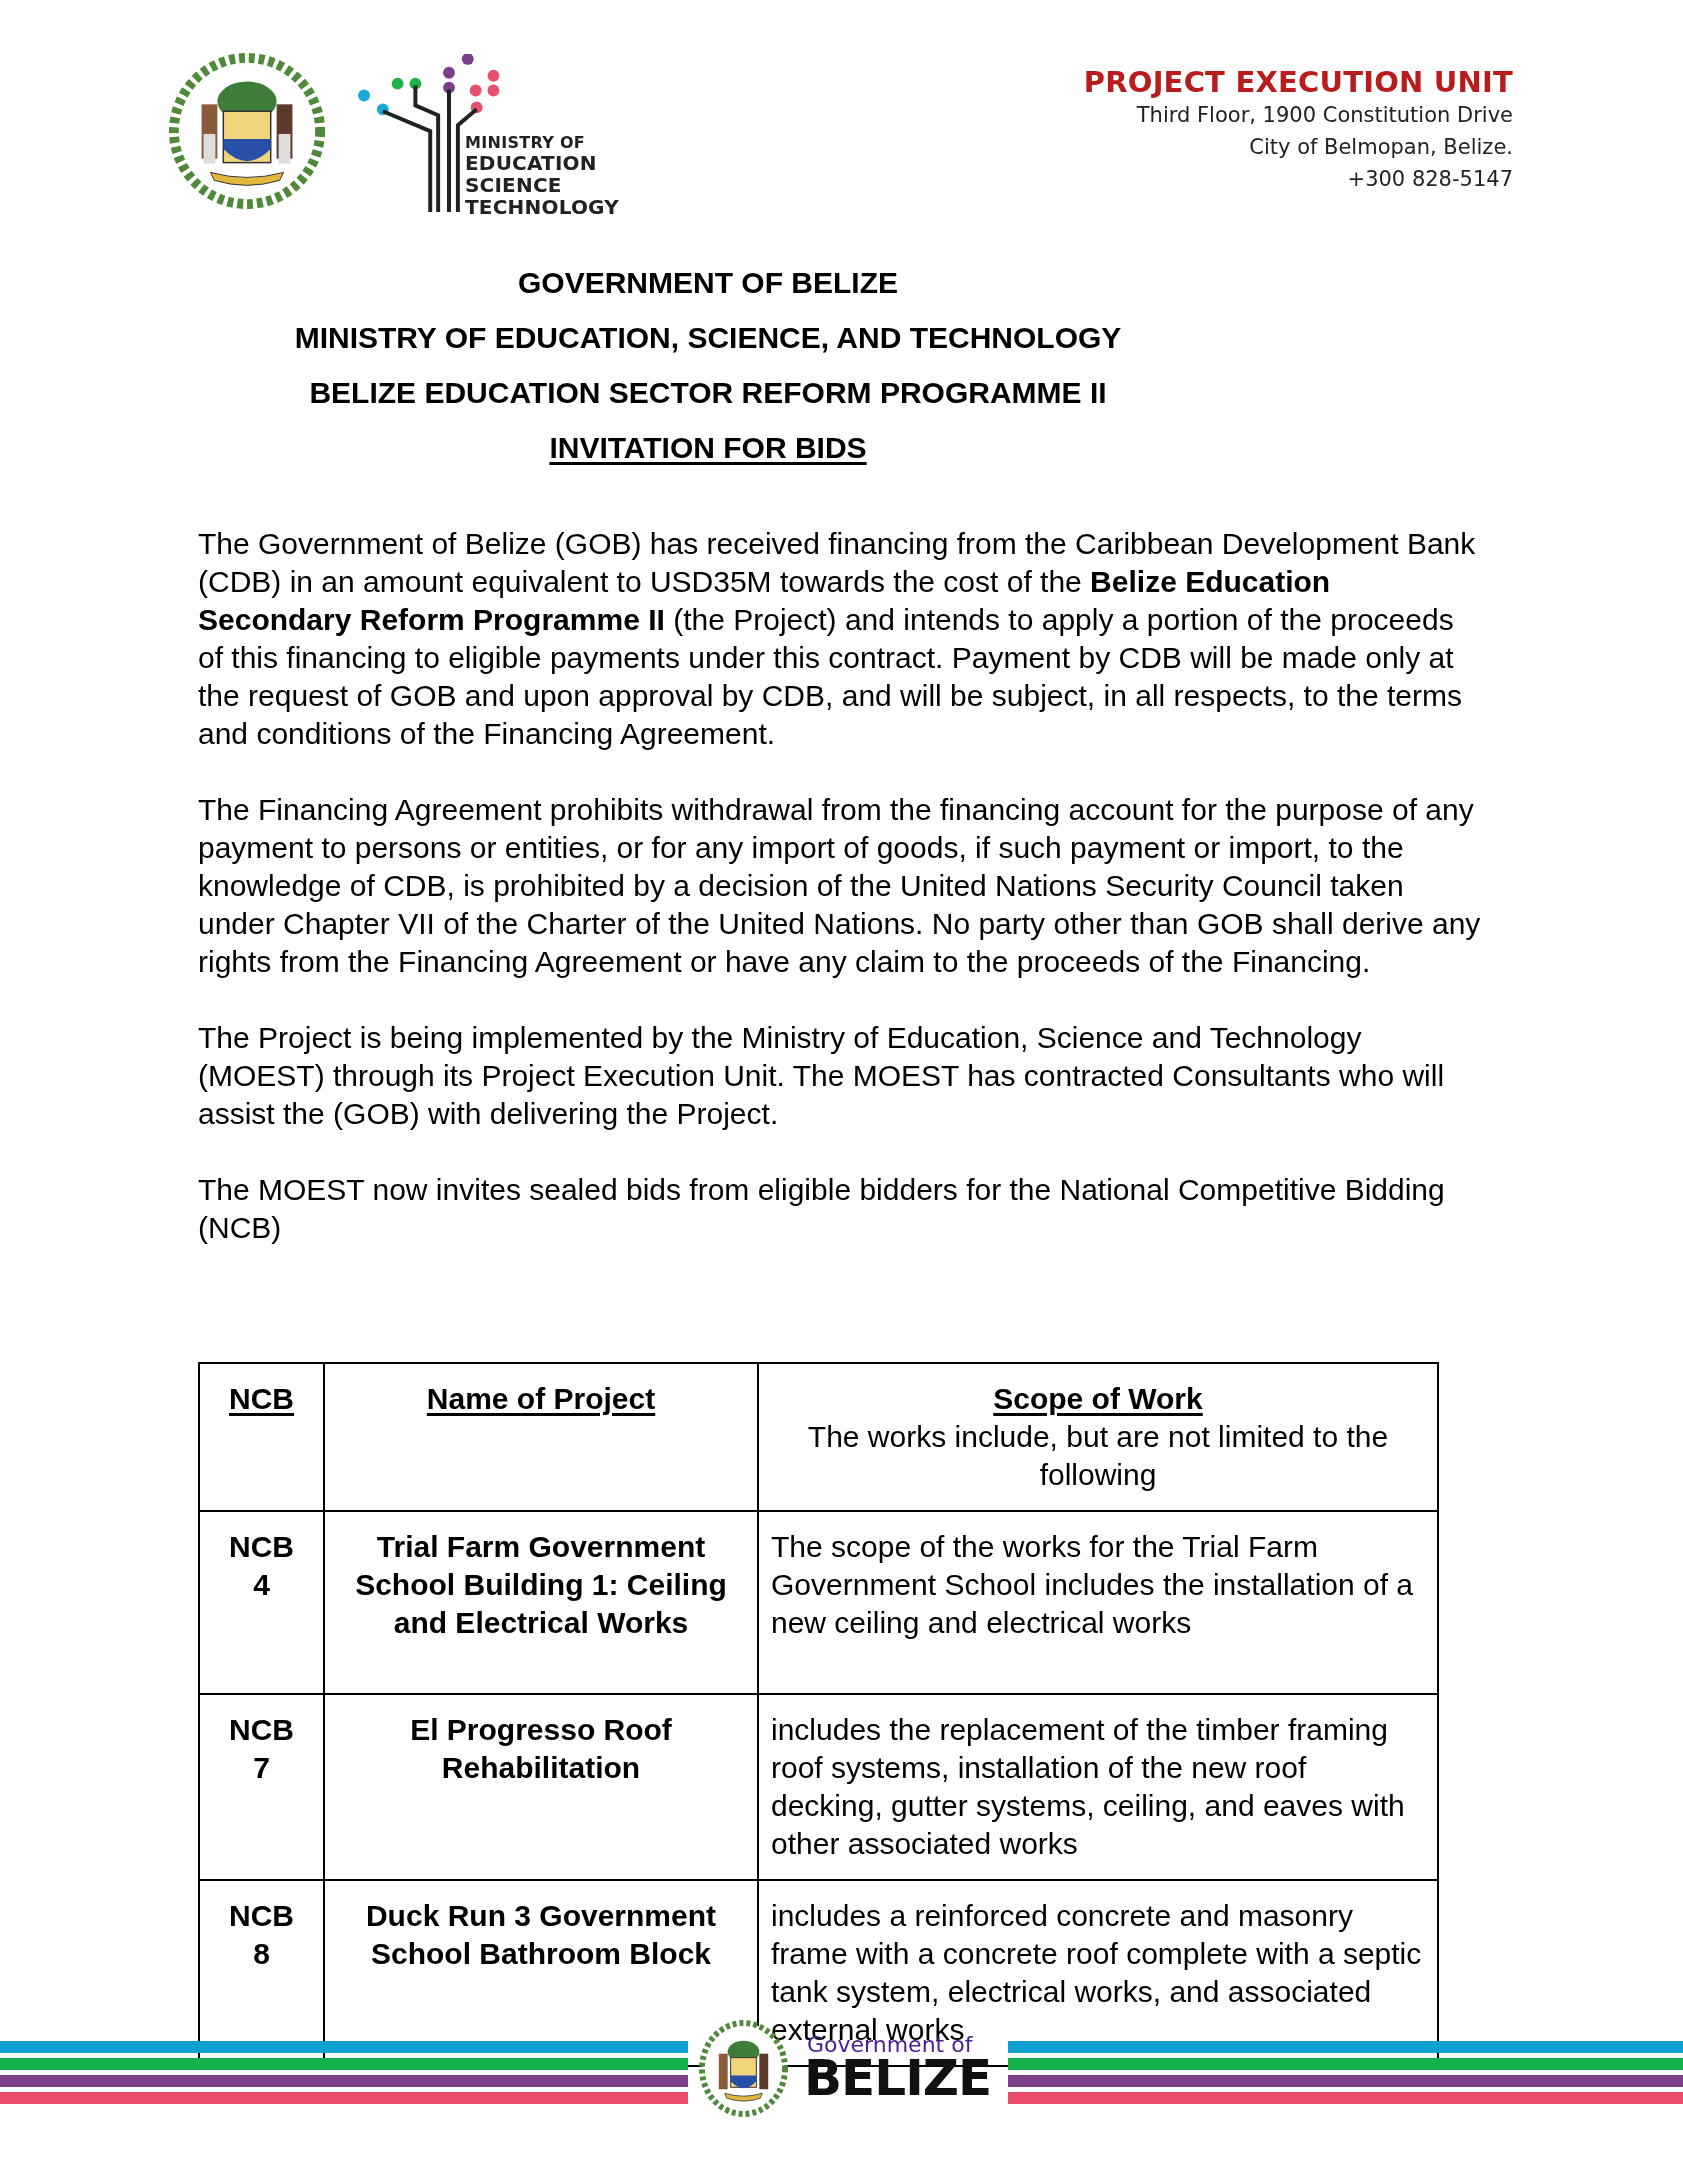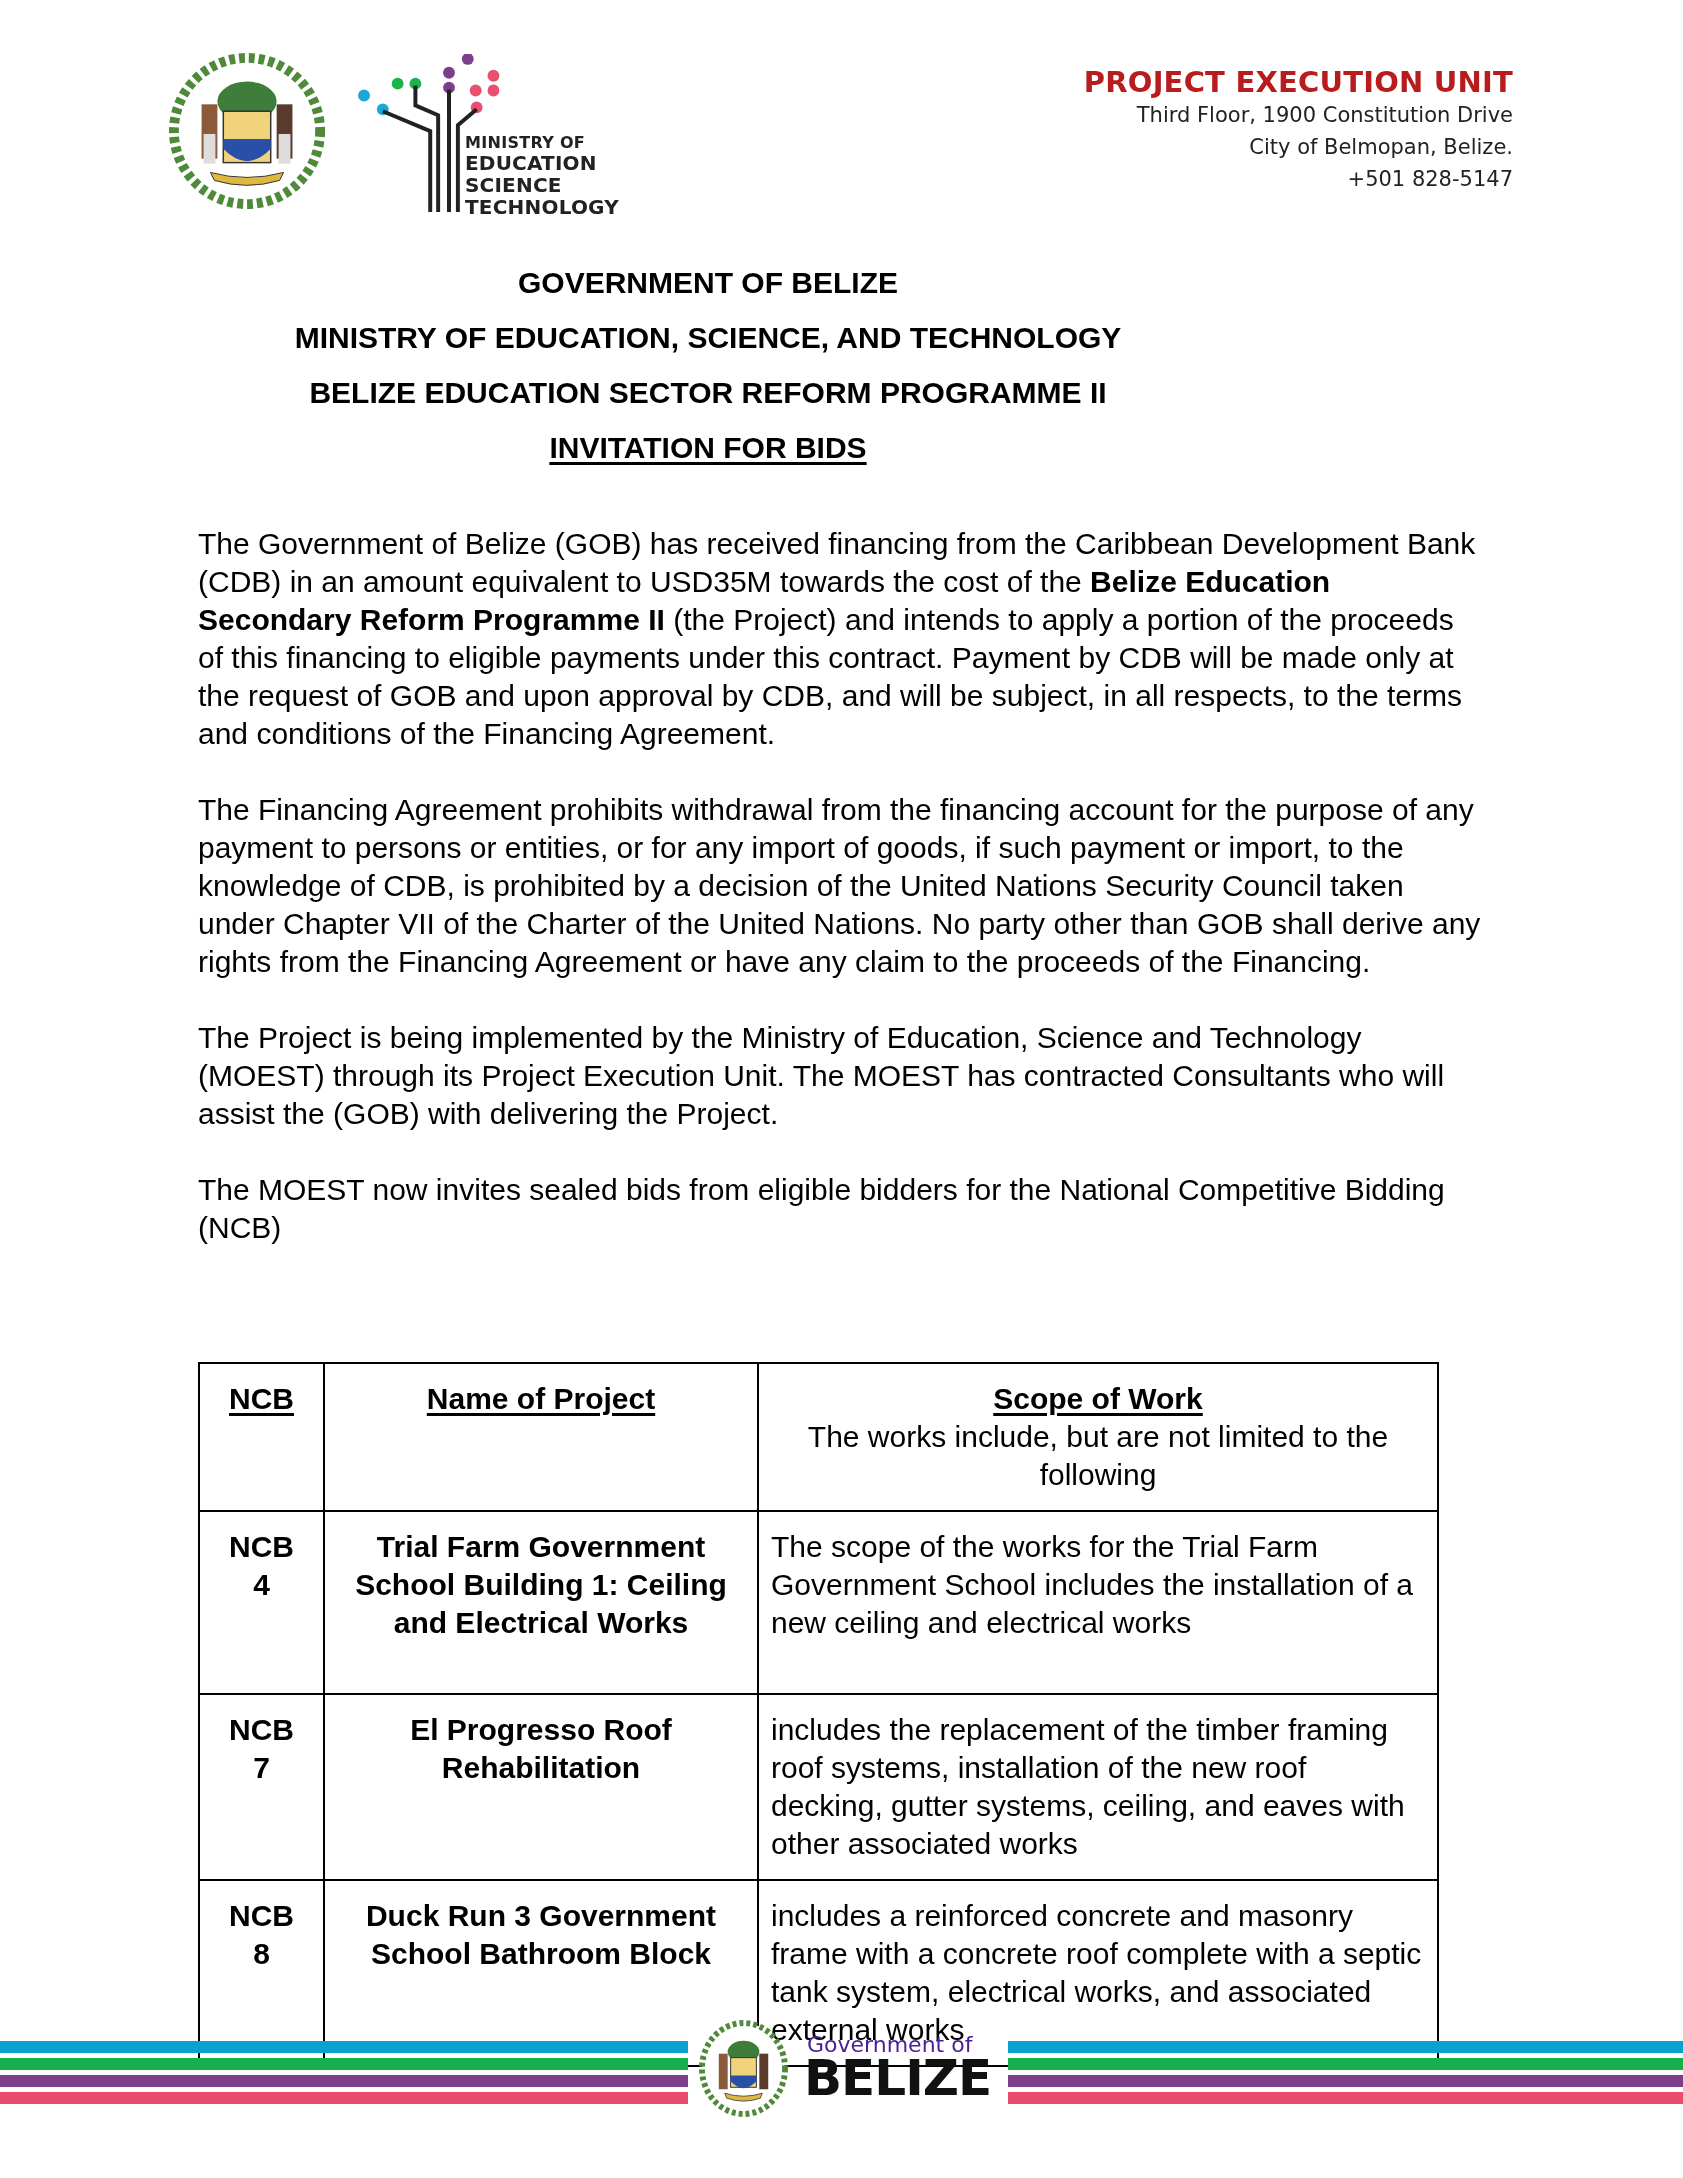--- a/index.html
+++ b/index.html
@@ -82,21 +82,21 @@
     <div class="big">EDUCATION</div>
     <div class="big">SCIENCE</div>
     <div class="big">TECHNOLOGY</div>
   </div>
 </div>
 
 <div class="abs peu">
   <div class="title">PROJECT EXECUTION UNIT</div>
   <div class="line">Third Floor, 1900 Constitution Drive</div>
   <div class="line">City of Belmopan, Belize.</div>
-  <div class="line">+501 828-5147</div>
+  <div class="line">+300 828-5147</div>
 </div>
 
 <div class="abs titles">
   <div>GOVERNMENT OF BELIZE</div>
   <div>MINISTRY OF EDUCATION, SCIENCE, AND TECHNOLOGY</div>
   <div>BELIZE EDUCATION SECTOR REFORM PROGRAMME II</div>
   <div class="ul">INVITATION FOR BIDS</div>
 </div>
 
 <div class="abs body">

